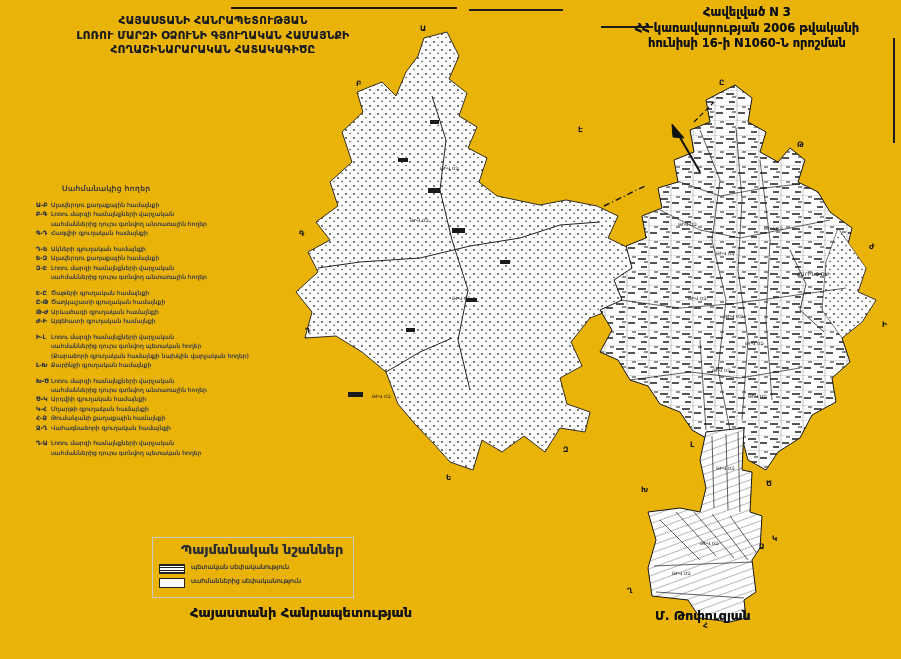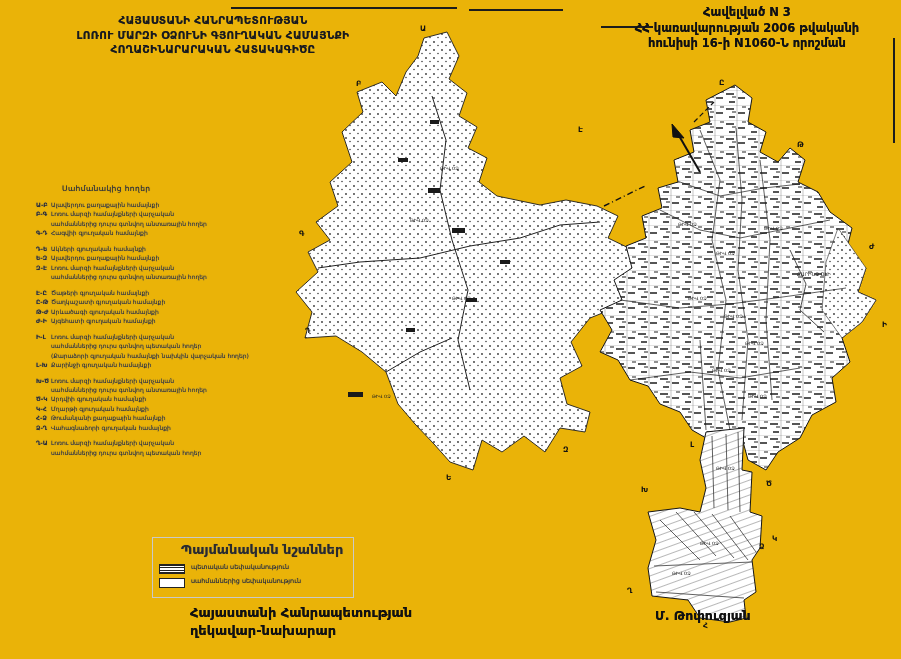--- a/index.html
+++ b/index.html
@@ -223,17 +223,16 @@
         </div>
         <div class="sym-row">
           <span class="swatch community"></span>
           <span class="sym-label">սահմաններից սեփականություն</span>
         </div>
       </div>
   </div>
 
   <div id="signature">
       <div>Հայաստանի Հանրապետության</div>
-      <div>ղեկավար-նախարար</div>
     </div>
   <div id="signatory-name">Մ. Թոփուզյան</div>
 
 </div>
 
 </body></html>

